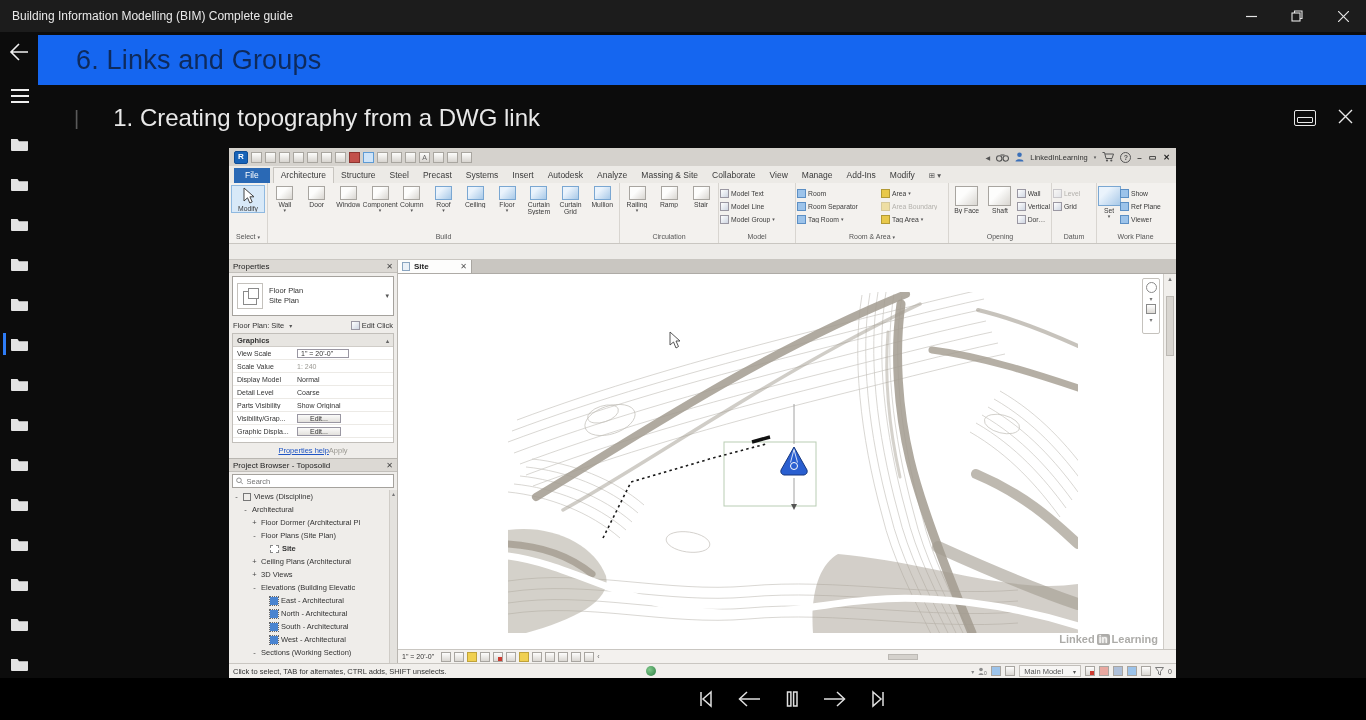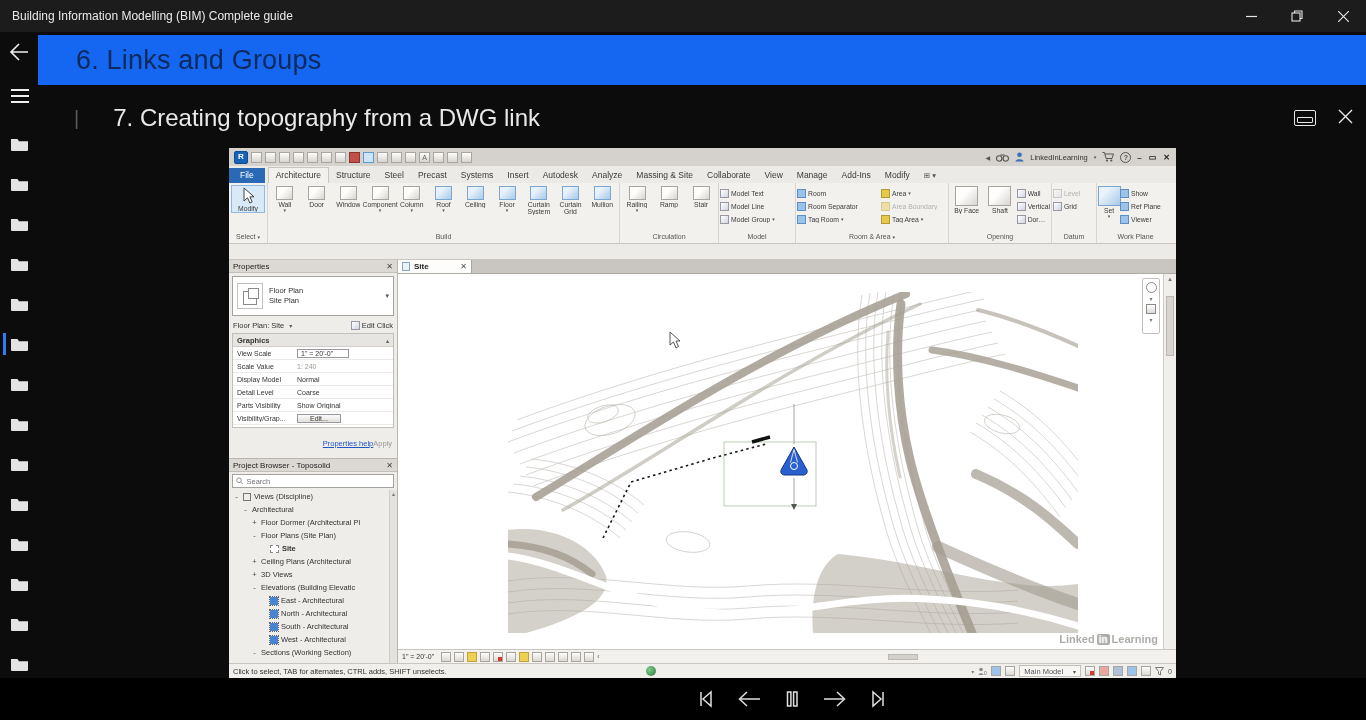--- a/index.html
+++ b/index.html
@@ -34,21 +34,21 @@
   .qat{display:flex;gap:3px;align-items:center;z-index:1}
   .qicon{width:11px;height:11px;border:1px solid #a9a6a0;background:linear-gradient(#fdfdfc,#d8d5d0);display:flex;align-items:center;justify-content:center;font-size:7px;color:#666;line-height:1}
   .qicon.logo{width:14px;height:13px;background:#1763b8;border-color:#0f4c94;color:#fff;font-weight:bold;border-radius:2px;font-size:8px}
   .qicon.red{background:#c2504a;border-color:#8d3430}
   .qicon.sel{background:#cfe4f8;border-color:#5e9bd4}
   .rv-title{position:absolute;left:0;right:0;text-align:center;font-size:9px;color:#454545}
   .rv-tb-right{margin-left:auto;display:flex;align-items:center;gap:6px;z-index:1;font-size:8px;color:#333}
   .help-circ{width:11px;height:11px;border:1.2px solid #555;border-radius:50%;display:flex;align-items:center;justify-content:center;font-size:7px;font-weight:bold;color:#555}
   .rv-winbtn{font-size:8px;color:#222;font-weight:bold;letter-spacing:1px}
 
-  .rv-tabs{height:17px;background:#eceae6;display:flex;align-items:flex-end;flex:none}
+  .rv-tabs{height:17px;background:#eceae6;display:flex;align-items:flex-end;padding-left:5px;flex:none}
   .rv-tab{padding:2px 7px 3px;font-size:8.5px;color:#3a3a3a;white-space:nowrap}
   .rv-tab.file{background:#2a69b5;color:#fff;padding:2px 11px 3px;margin-right:3px}
   .rv-tab.active{background:#f3f1ee;border:1px solid #c8c5c0;border-bottom:none}
   .rv-tab.extra{color:#555;font-size:7.5px}
 
   .rv-ribbon{height:61px;background:#f3f1ee;display:flex;border-bottom:1px solid #c9c6c1;flex:none}
   .rgroup{border-right:1px solid #d8d5d0;display:flex;flex-direction:column;flex:none;min-width:0}
   .rgroup-body{flex:1;display:flex;align-items:flex-start;padding:2px 1px 0;min-height:0}
   .rgroup-label{height:11px;font-size:7px;color:#555;text-align:center;line-height:10px;white-space:nowrap;overflow:hidden}
   .rbtn-col{flex:1;display:flex;flex-direction:column;align-items:center;font-size:6.8px;line-height:1.05;text-align:center;color:#3a3a3a;padding-top:1px;min-width:0}
@@ -85,21 +85,21 @@
   .sel-row .et{margin-left:auto;display:flex;align-items:center;gap:2px}
   .pgrid{flex:1;background:#fff;border:1px solid #c2bfba;margin:1px 3px 0;overflow:hidden;position:relative}
   .sec-h{height:13px;background:#e7e5e1;border-bottom:1px solid #d0cdc8;display:flex;align-items:center;padding:0 4px;font-size:7.5px;font-weight:bold;color:#333}
   .sec-h .cc{margin-left:auto;color:#666;font-size:6px}
   .prow{display:flex;height:13px;border-bottom:1px solid #eceae6;align-items:center;font-size:7px;color:#333}
   .prow .pl{width:62px;padding-left:4px;flex:none;overflow:hidden;white-space:nowrap}
   .prow .pv{flex:1;padding-left:2px;overflow:hidden;white-space:nowrap}
   .pv.box span{display:inline-block;border:1px solid #9a97a2;background:#fff;padding:0 3px;min-width:52px}
   .pv.gray{color:#9a9892}
   .pv.btn span{display:inline-block;border:1px solid #9a97a2;background:linear-gradient(#fbfbfa,#e3e1dd);padding:0 12px}
-  .props-foot{height:15px;display:flex;align-items:center;justify-content:flex-end;padding:15px 5px;font-size:7.5px;flex:none}
+  .props-foot{height:15px;display:flex;align-items:center;justify-content:center;padding:0 5px;font-size:7.5px;flex:none}
   .phelp{color:#1f55c4;text-decoration:underline}
   .papply{color:#9a9892}
 
   .pbrowser{flex:1;display:flex;flex-direction:column;border-top:1px solid #b9b6b1;overflow:hidden}
   .search-row{margin:2px 3px;height:14px;background:#fff;border:1px solid #a5a29d;display:flex;align-items:center;padding:0 3px;gap:3px;flex:none}
   .search-row input{border:none;outline:none;font-size:7.5px;width:100%;font-family:"Liberation Sans",sans-serif;color:#333;background:transparent}
   .tree{flex:1;overflow:hidden;font-size:7.5px;color:#333;position:relative}
   .titem{height:13px;display:flex;align-items:center;gap:3px;white-space:nowrap}
   .titem .exp{width:7px;text-align:center;color:#444;flex:none}
   .titem.bold{font-weight:bold}
@@ -174,21 +174,21 @@
   <span class="chapter">6. Links and Groups</span>
 </div>
 <div class="menu-btn">
   <svg width="18" height="14" viewBox="0 0 18 14">
       <path d="M0 1 H18 M0 7 H18 M0 13 H18" stroke="#f0f0f0" stroke-width="1.8"></path>
     </svg>
 </div>
 
 <div class="np-row">
   <span class="np-sep">|</span>
-  <span class="np-title">7. Creating topography from a DWG link</span>
+  <span class="np-title">1. Creating topography from a DWG link</span>
   <div class="np-icons">
     <div>
         <div class="pip-icon"></div>
       </div>
     <div>
       <svg width="15" height="15" viewBox="0 0 15 15">
           <path d="M1 1 L14 14 M14 1 L1 14" stroke="#e8e8e8" stroke-width="1.4"></path>
         </svg>
     </div>
   </div>

